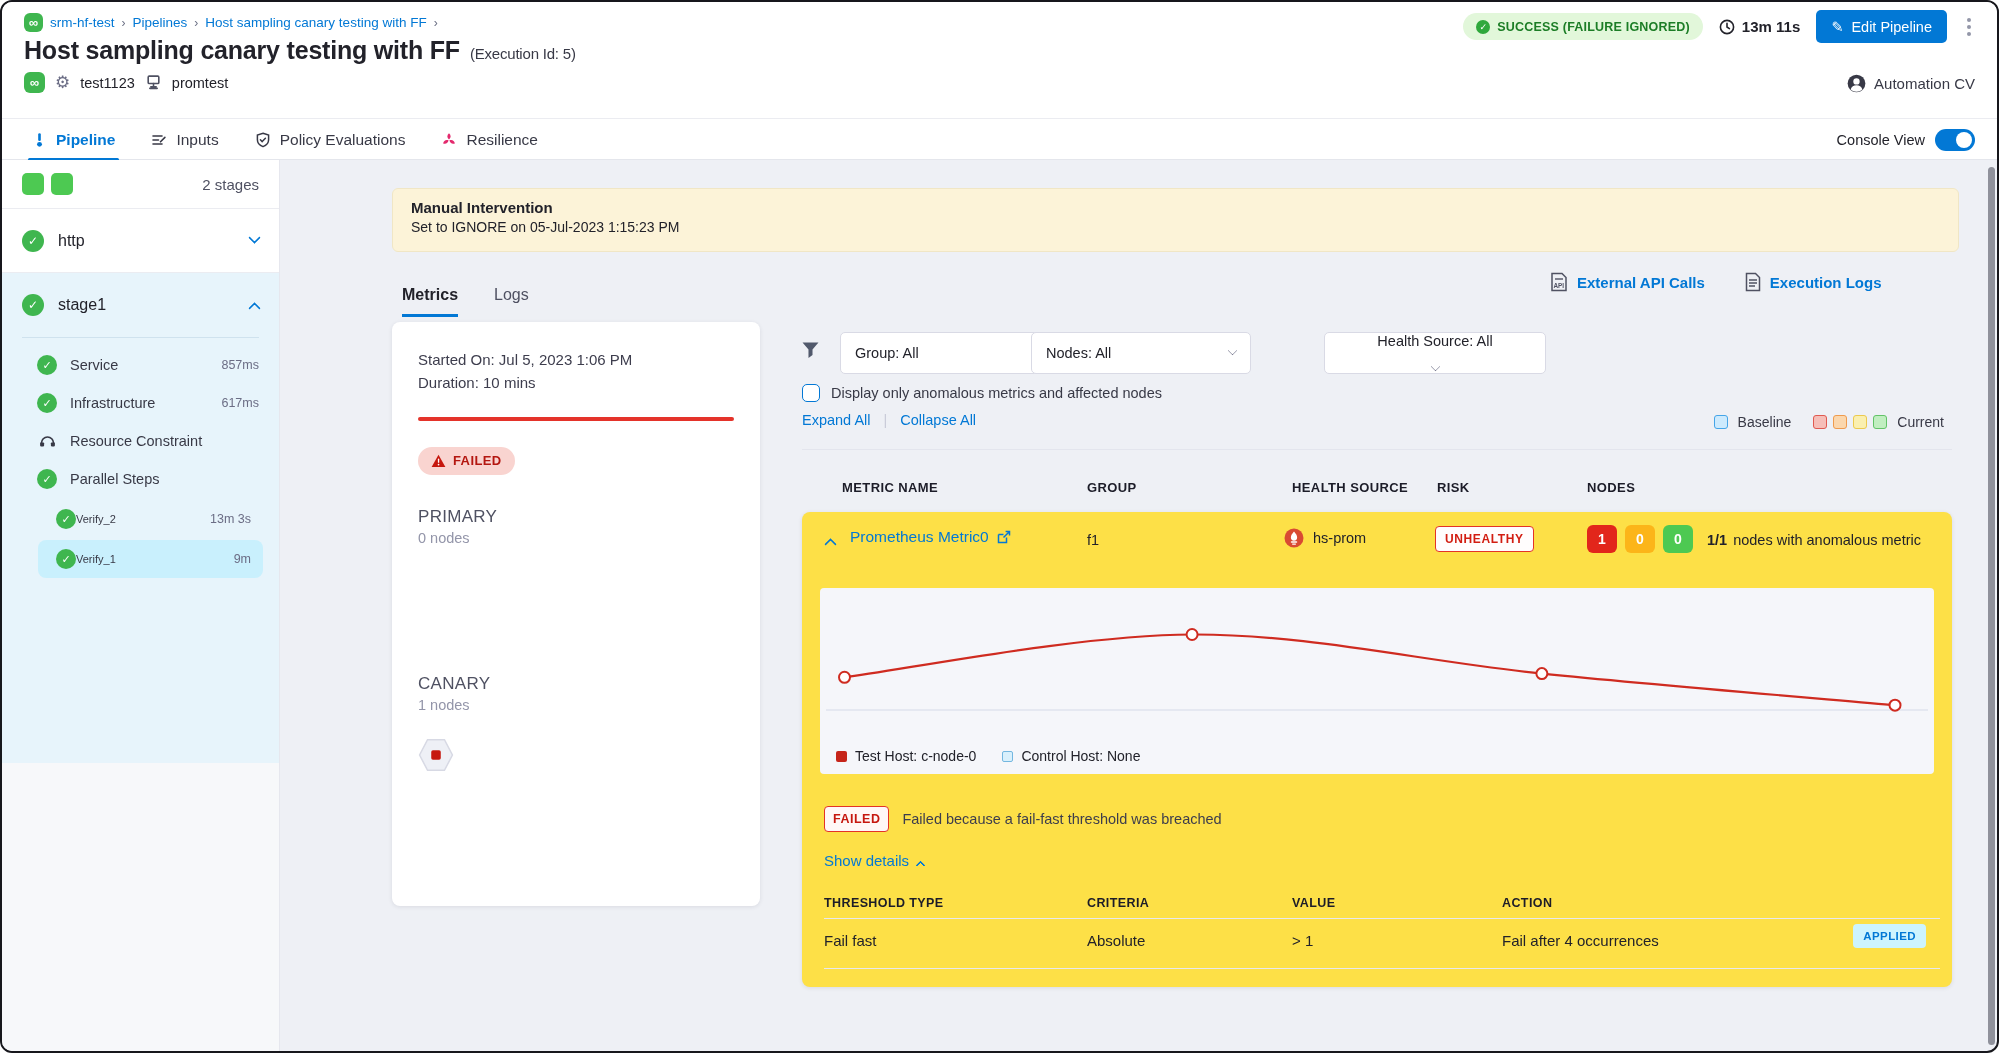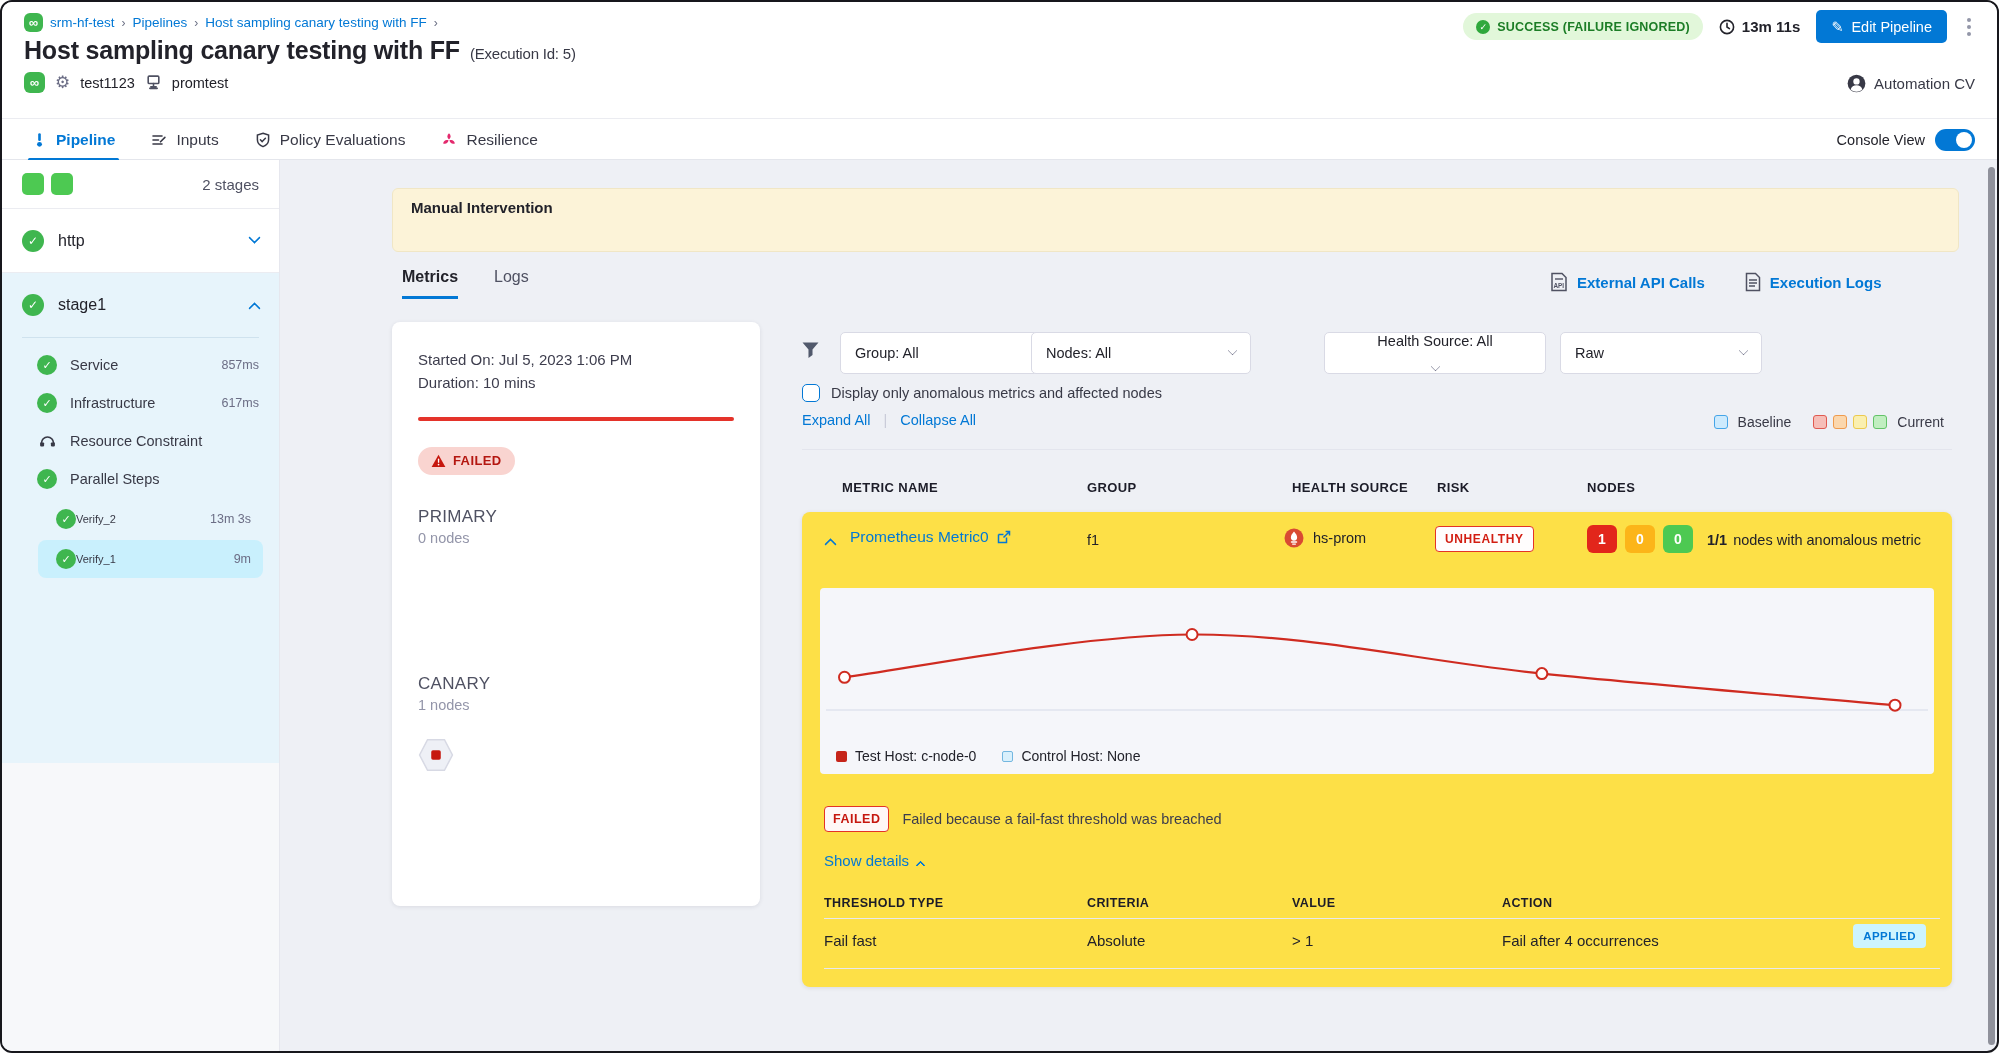--- a/index.html
+++ b/index.html
@@ -61,21 +61,21 @@
   .step-row .dur{font-size:12.5px;color:#6b6d85;}
   .substep{margin:2px 16px 2px 36px;height:38px;border-radius:8px;padding:0 12px 0 18px;display:flex;align-items:center;cursor:pointer;}
   .substep.sel{background:#c9f0fd;}
   .substep .lbl{font-size:11px;color:#383946;margin-left:0;flex:1;}
   .substep .dur{font-size:12.5px;color:#6b6d85;}
   
   .banner{position:absolute;left:390px;top:186px;width:1567px;height:64px;background:#fcf3d8;border:1px solid #f0e6c5;border-radius:6px;padding:10px 18px;}
   .banner .t{font-size:15px;font-weight:bold;color:#22222a;}
   .banner .m{font-size:14px;color:#22222a;margin-top:3px;}
   
-  .mtabs{position:absolute;left:400px;top:266px;display:flex;gap:36px;font-size:16px;}
+  .mtabs{position:absolute;left:400px;top:284px;display:flex;gap:36px;font-size:16px;}
   .mtab{cursor:pointer;color:#4f5162;padding-bottom:10px;}
   .mtab.active{color:#22222a;font-weight:bold;border-bottom:3px solid #0278d5;}
   .toplinks{position:absolute;top:270px;left:1548px;display:flex;gap:40px;}
   .toplink{display:flex;align-items:center;gap:9px;font-size:15px;font-weight:bold;color:#0278d5;cursor:pointer;}
   
   .sumcard{position:absolute;left:390px;top:320px;width:368px;height:584px;background:#fff;border-radius:8px;box-shadow:0 1px 4px rgba(40,41,61,.10);padding:26px 26px;}
   .sum-line{font-size:15px;color:#3d3d4d;line-height:1.55;}
   .redbar{margin-top:22px;height:4px;width:100%;border-radius:2px;background:#e4332a;}
   .failed-chip{margin-top:26px;display:inline-flex;align-items:center;gap:7px;height:28px;border-radius:14px;background:#f9d4d0;padding:0 13px;color:#b41710;font-size:13px;font-weight:bold;letter-spacing:.4px;}
   .grp-label{margin-top:32px;font-size:17px;color:#4f5162;letter-spacing:.3px;}
@@ -299,20 +299,21 @@
       <div class="substep sel">
         <span class="check sm">✓</span>
         <span class="lbl">Verify_1</span>
         <span class="dur">9m</span>
       </div>
     </div>
   </div>
 
   <div class="banner">
     <div class="t">Manual Intervention</div>
+    <div class="m">Set to IGNORE on 05-Jul-2023 1:15:23 PM</div>
   </div>
 
   <div class="mtabs">
     <span class="mtab active">Metrics</span>
     <span class="mtab">Logs</span>
   </div>
   <div class="toplinks">
     <span class="toplink">
       <svg width="18" height="20" viewBox="0 0 18 20">
           <path d="M2 1.5h10l4 4v13H2z" fill="none" stroke="#4f5162" stroke-width="1.5"></path>
@@ -362,24 +363,20 @@
   <div class="select" style="left:838px;width:220px;">
     <span>Group: All</span>
       <span class="chev down gray"></span>
   </div>
   <div class="select" style="left:1029px;width:220px;justify-content:space-between;">
     <span>Nodes: All</span>
       <span class="chev down gray"></span>
   </div>
   <div class="select" style="left:1322px;width:222px;flex-direction:column;">
     <span>Health Source: All</span>
-      <span class="chev down gray"></span>
-  </div>
-  <div class="select" style="left:1558px;width:202px;">
-    <span>Raw</span>
       <span class="chev down gray"></span>
   </div>
 
   <div class="chkrow">
     <span class="chkbox"></span>
     <span class="chklabel">Display only anomalous metrics and affected nodes</span>
   </div>
 
   <div class="expandrow">
     <span class="bluelink">Expand All</span>

